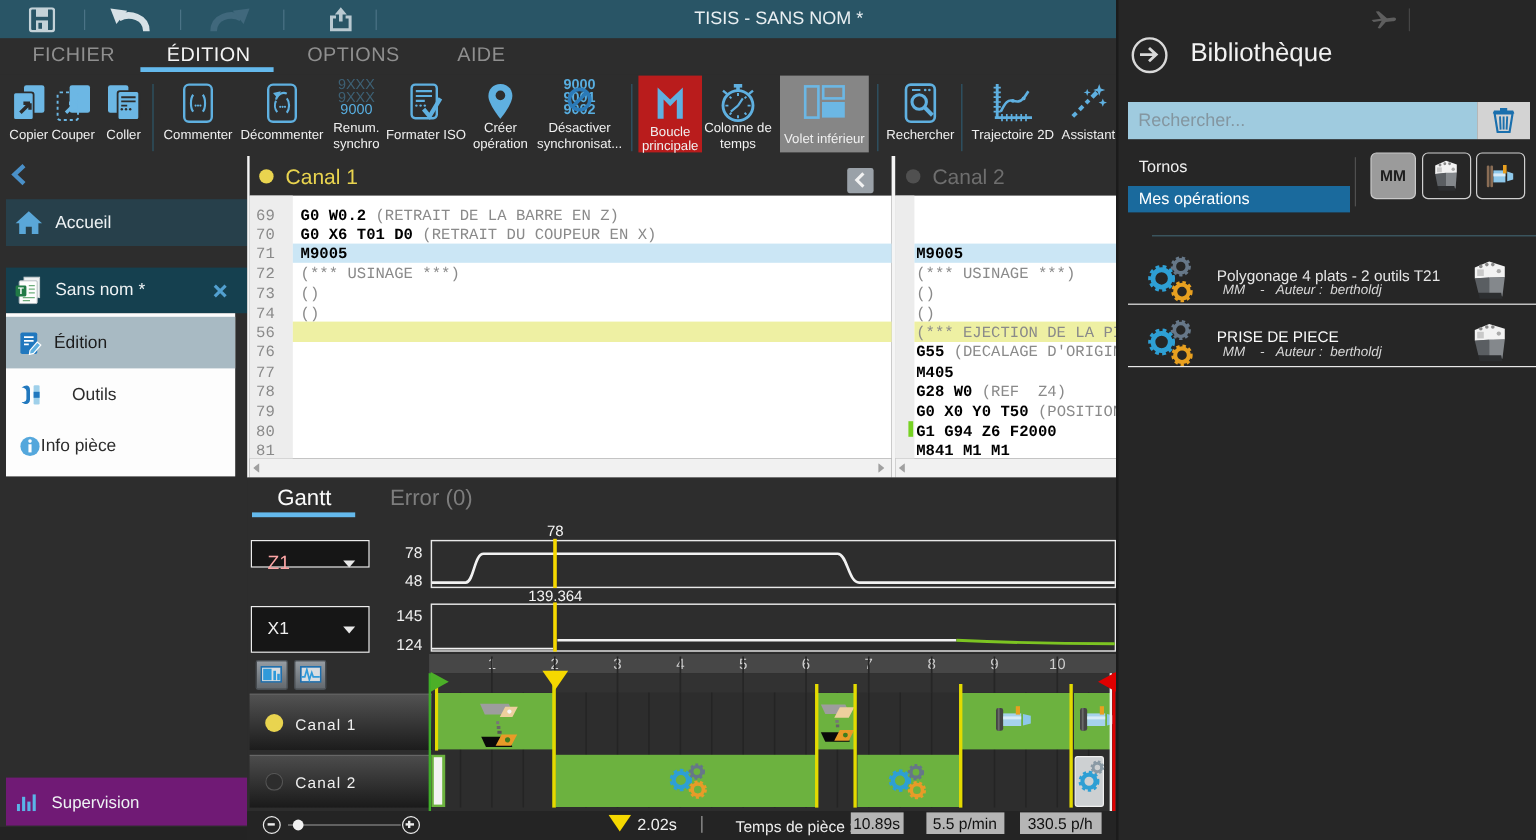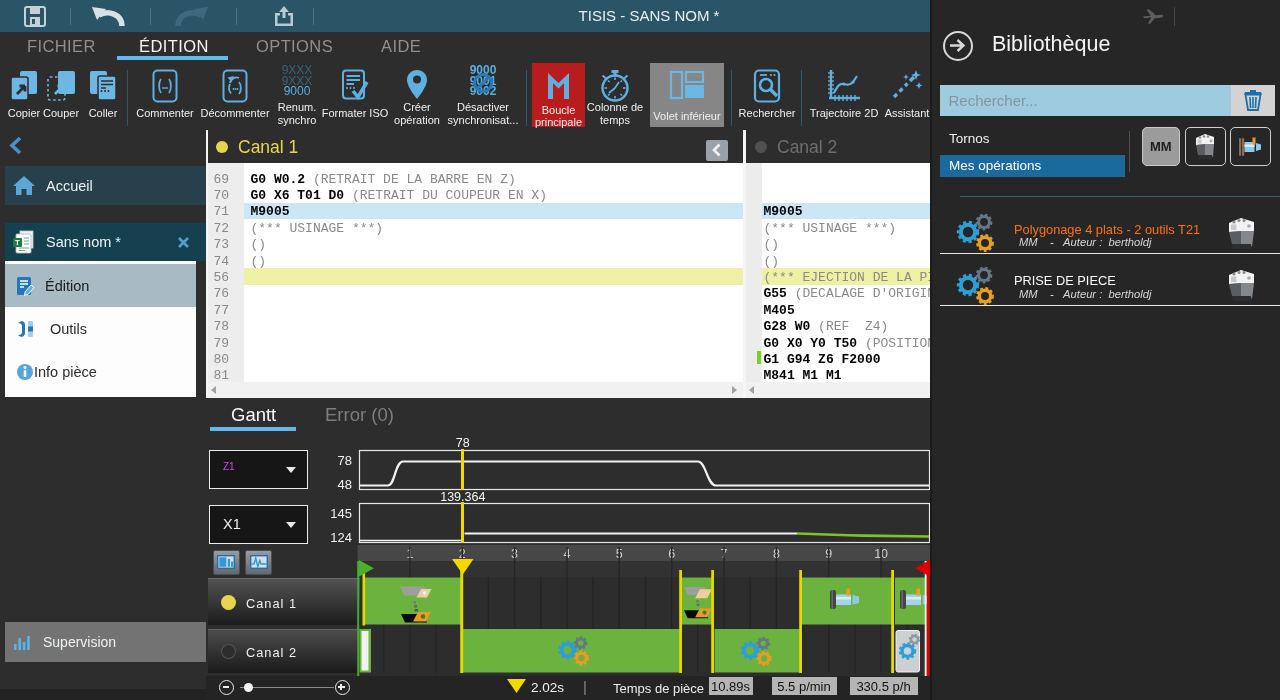--- a/index.html
+++ b/index.html
@@ -270,31 +270,31 @@
     <path d="M9 16 L15 9 L18 11.5 L12 18.5 L8.5 19.3 Z" fill="#5fb0e0" stroke="#fdfdfd" stroke-width="1"></path>
   </svg>
   <span style="margin-left:10px">Édition</span>
 </div>
 <div class="srow" style="top:307px;width:191px;height:43px;color:#2c2c2c">
   <svg style="margin-left:11px" width="20" height="18" viewBox="0 0 20 18">
     <path d="M2 3 C 6 0, 9 1, 9 5 L 9 13 C 9 17, 5 18, 2 15 C 5 15, 6 14, 6 12 L 6 6 C 6 4, 4 3, 2 3 Z" fill="#2178be"></path>
     <rect x="12" y="1" width="5" height="16" rx="1" fill="#9fd0ea"></rect>
     <rect x="12" y="6.5" width="5" height="5" fill="#2178be"></rect>
   </svg>
-  <span style="margin-left:14px">Outils</span>
+  <span style="margin-left:24px">Outils</span>
 </div>
 <div class="srow" style="top:350px;width:191px;height:43px;color:#2c2c2c">
   <svg style="margin-left:11px" width="18" height="18" viewBox="0 0 18 18">
     <circle cx="9" cy="9" r="8" fill="#54a7dc"></circle>
     <rect x="7.7" y="7.2" width="2.6" height="6.8" fill="#fff"></rect>
     <circle cx="9" cy="4.6" r="1.5" fill="#fff"></circle>
   </svg>
   <span style="">Info pièce</span>
 </div>
-<div class="srow" style="top:622px;height:40px;background:#737373">
+<div class="srow" style="top:648px;height:40px;background:#701a75">
   <svg style="margin-left:9px" width="16" height="15" viewBox="0 0 16 15">
     <g fill="#5ab4e8">
         <rect x="0" y="9" width="2.6" height="6"></rect>
         <rect x="4.4" y="3" width="2.6" height="12"></rect>
         <rect x="8.8" y="7" width="2.6" height="8"></rect>
         <rect x="13.2" y="1" width="2.6" height="14"></rect>
       </g>
   </svg>
   <span style="margin-left:13px;font-size:14px">Supervision</span>
 </div>
@@ -370,21 +370,21 @@
 
 <div class="abs" style="left:745.5px;top:382px;width:184.5px;height:16px;background:#f1f1f1">
   <svg style="position:absolute;left:3px;top:4px" width="6" height="8" viewBox="0 0 6 8">
       <path d="M5 0 L0 4 L5 8 Z" fill="#a0a0a0"></path>
     </svg>
 </div>
 <div class="abs" style="left:206px;top:398px;width:724px;height:302px;background:#2d2d2d"></div>
 <div class="abs" style="left:231px;top:404px;font-size:18.5px;color:#fafafa">Gantt</div>
 <div class="abs" style="left:210px;top:427px;width:86px;height:3.5px;background:#64b9ec"></div>
 <div class="abs" style="left:325px;top:404px;font-size:18.5px;color:#7d7d7d">Error (0)</div>
-<div class="abs" style="left:209px;top:450px;width:99px;height:39px;background:#161616;border:1px solid #ececec;color:#d946ef;font-size:10px">
+<div class="abs" style="left:209px;top:450px;width:99px;height:23px;background:#161616;border:1px solid #ececec;color:#fca5a5;font-size:16px">
   <span style="position:absolute;left:13px;top:10px">Z1</span>
   <span style="position:absolute;right:11px;top:16px;width:0;height:0;border-left:5px solid transparent;border-right:5px solid transparent;border-top:6px solid #e8e8e8"></span>
 </div>
 <div class="abs" style="left:209px;top:505px;width:99px;height:39px;background:#161616;border:1px solid #ececec;color:#f0f0f0;font-size:14.5px">
   <span style="position:absolute;left:13px;top:10px">X1</span>
   <span style="position:absolute;right:11px;top:16px;width:0;height:0;border-left:5px solid transparent;border-right:5px solid transparent;border-top:6px solid #e8e8e8"></span>
 </div>
 <div class="abs" style="left:212.5px;top:549.5px;width:27px;height:25px;border-radius:2px;background:linear-gradient(#959ca3,#62686e);border:1px solid #4a4f54">
   <svg style="position:absolute;left:3.5px;top:4.5px" width="18" height="14" viewBox="0 0 18 14">
     <rect x="0.7" y="0.7" width="16.6" height="12.6" fill="#d8dde1" stroke="#1f6fad" stroke-width="1.4"></rect>
@@ -670,21 +670,21 @@
     </g>
   <g stroke="#2e9fd4" fill="none">
       <circle cx="15" cy="23" r="9.4" stroke-width="3.6" stroke-dasharray="3 2.6"></circle>
       <circle cx="15" cy="23" r="7.2" stroke-width="4"></circle>
     </g>
   <g stroke="#e8a020" fill="none">
       <circle cx="32" cy="34" r="7.4" stroke-width="3" stroke-dasharray="2.7 2.3"></circle>
       <circle cx="32" cy="34" r="5.7" stroke-width="3.4"></circle>
     </g>
 </svg>
-<div class="abs" style="left:1014px;top:222px;font-size:12.8px;color:#f97316">Polygonage 4 plats - 2 outils  T21</div>
+<div class="abs" style="left:1014px;top:222px;font-size:12.8px;color:#e5e5e5">Polygonage 4 plats - 2 outils  T21</div>
 <div class="abs" style="left:1019px;top:236px;font-size:11.2px;font-style:italic;color:#d8d8d8">MM&nbsp;&nbsp;&nbsp;&nbsp;-&nbsp;&nbsp;&nbsp;Auteur :&nbsp; bertholdj</div>
 <svg class="abs" style="left:1226px;top:216px" width="31" height="34" viewBox="0 0 31 34">
   <polygon points="3,7 15,2 28,6 28,15 3,16" fill="#f2f2f2"></polygon>
   <polygon points="3,16 15,15 15,31 6,28" fill="#5a5e62"></polygon>
   <polygon points="15,15 28,15 26,31 15,31" fill="#84888c"></polygon>
   <polygon points="6,28 25,28 26,33 7,33" fill="#2c2e30"></polygon>
   <circle cx="8" cy="6" r="1.5" fill="#888"></circle>
     <circle cx="13" cy="4.5" r="1.5" fill="#888"></circle>
     <circle cx="18" cy="4.5" r="1.5" fill="#888"></circle>
     <circle cx="23" cy="10" r="1.8" fill="#aaa"></circle>

